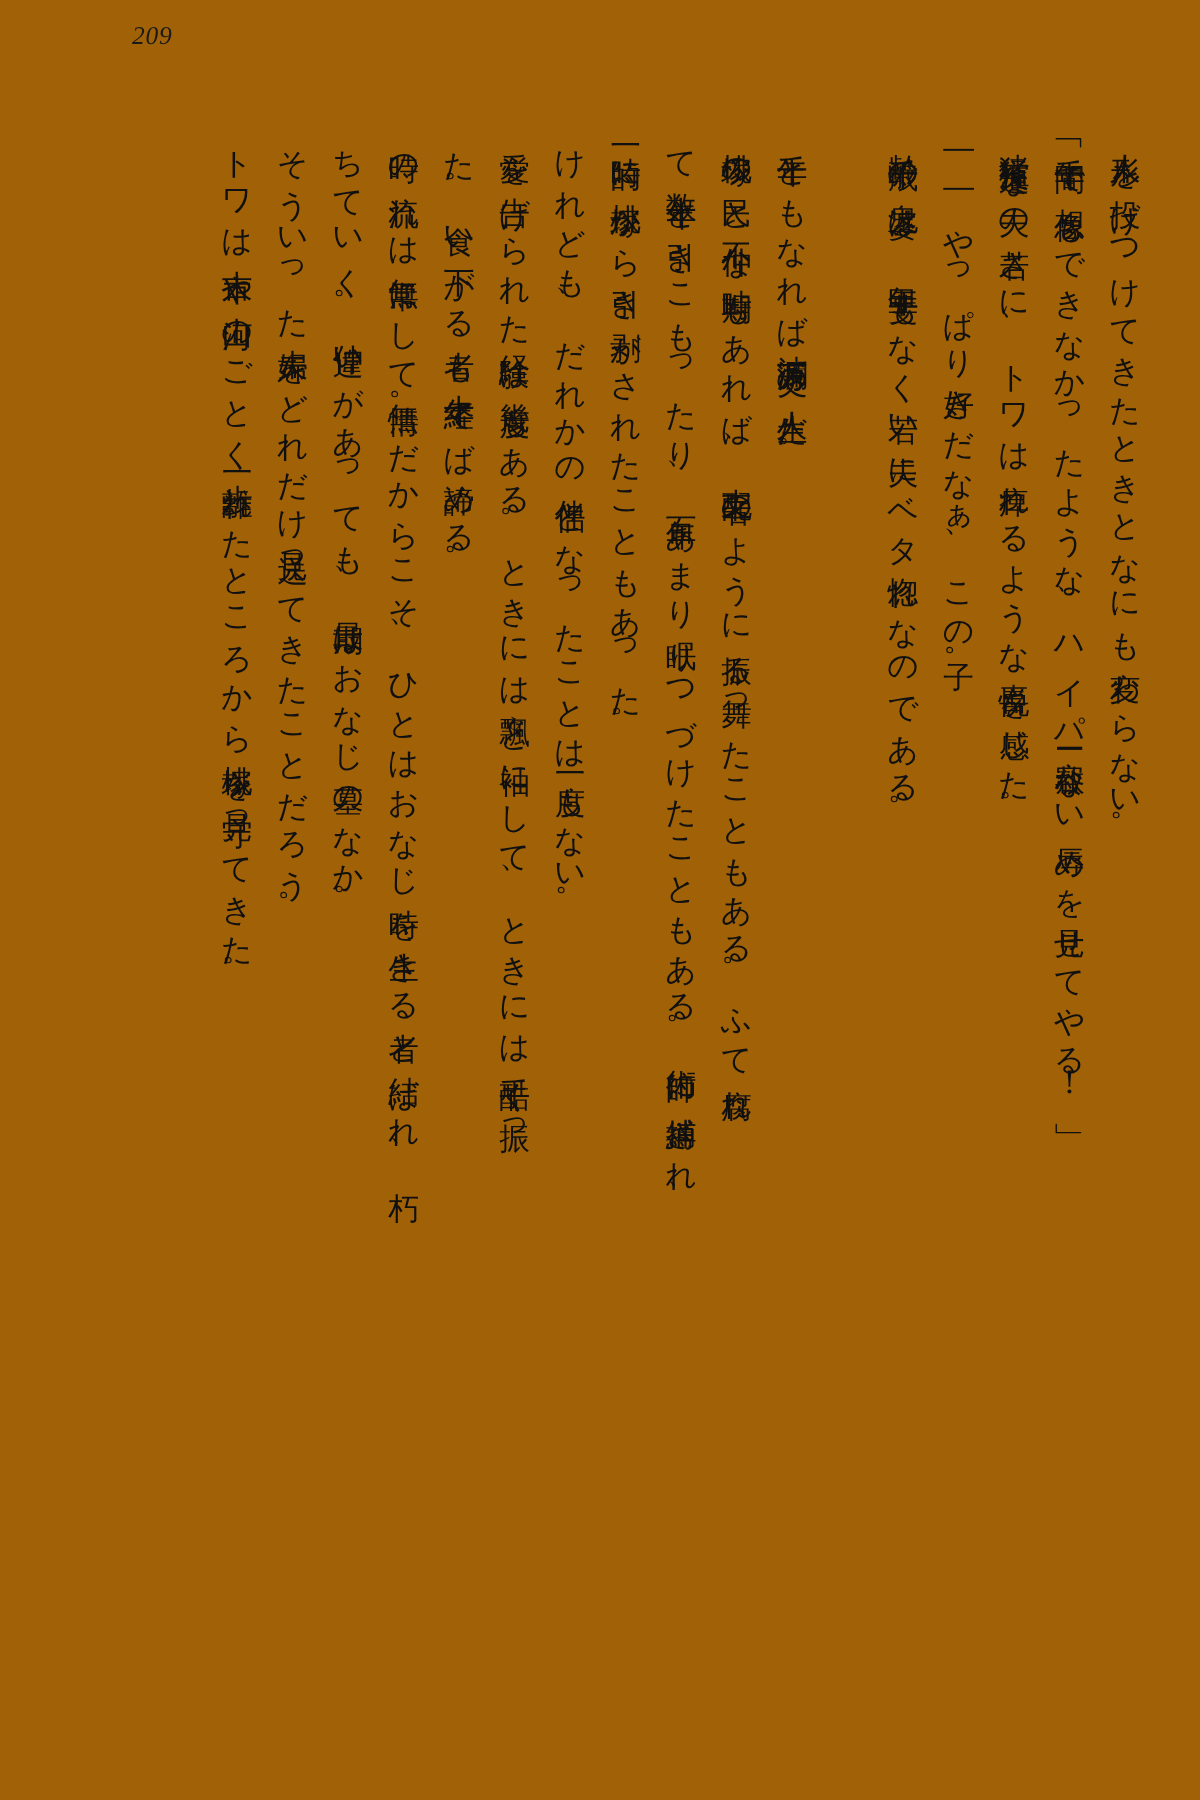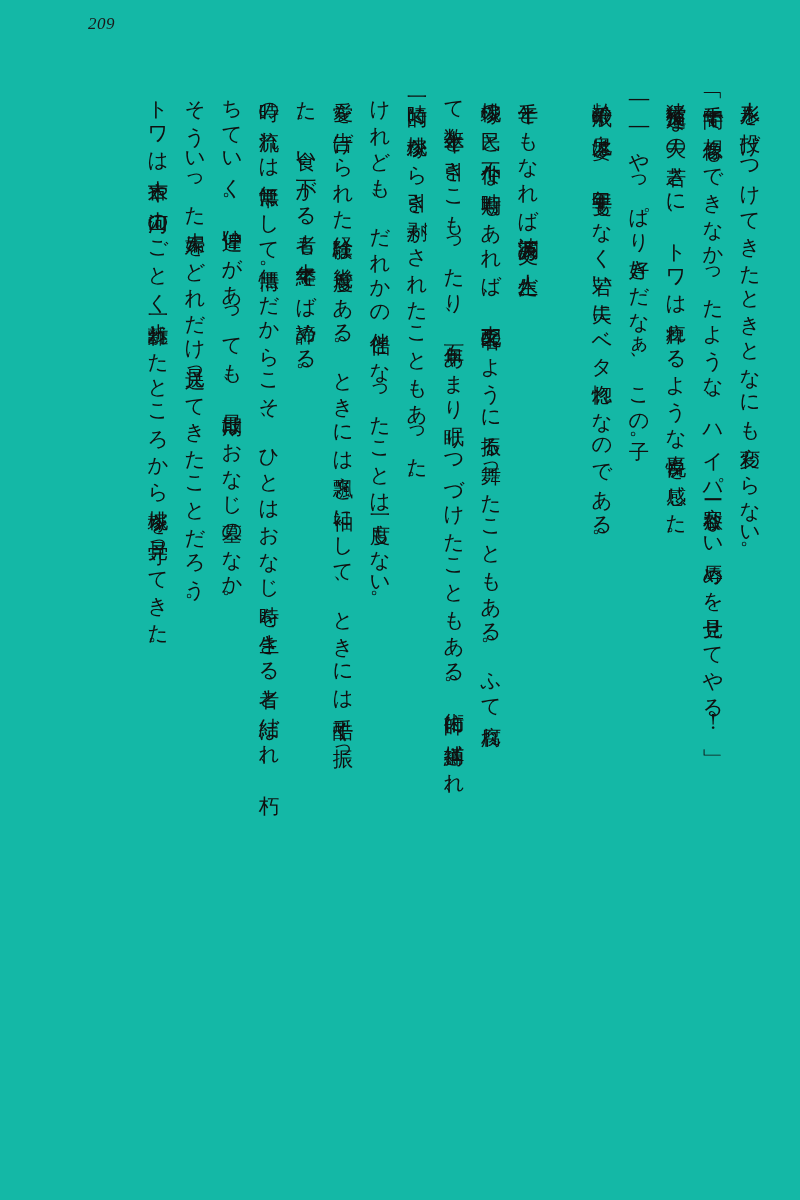--- a/index.html
+++ b/index.html
@@ -11,21 +11,21 @@
     width: 800px;
     height: 1200px;
     font-family: "Liberation Serif", "DejaVu Serif", serif;
     color: #111111;
     position: relative;
     overflow: hidden;
   }
   .page {
     position: absolute;
     inset: 0;
-    background: #14b8a6;
+    background: #a16207;
   }
   .page-number {
     position: absolute;
     top: 14px;
     left: 88px;
     font-family: "Liberation Serif", "DejaVu Serif", serif;
     font-style: italic;
     font-size: 17px;
     letter-spacing: 0.5px;
     color: #1a1a1a;

